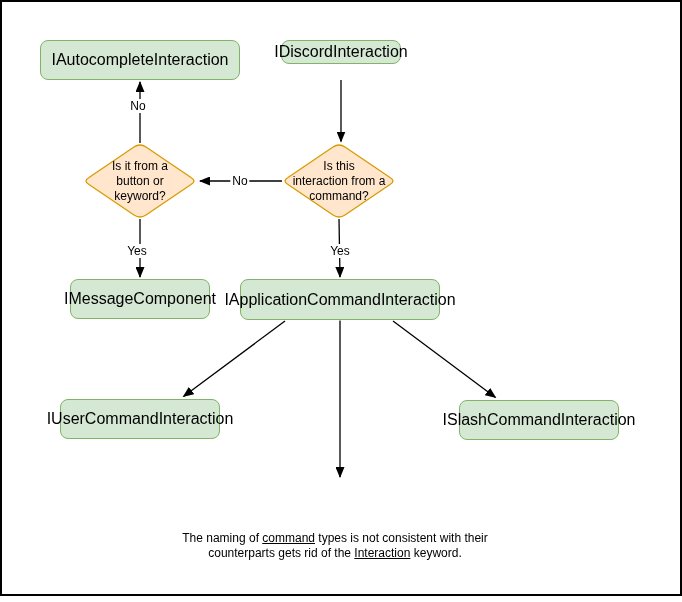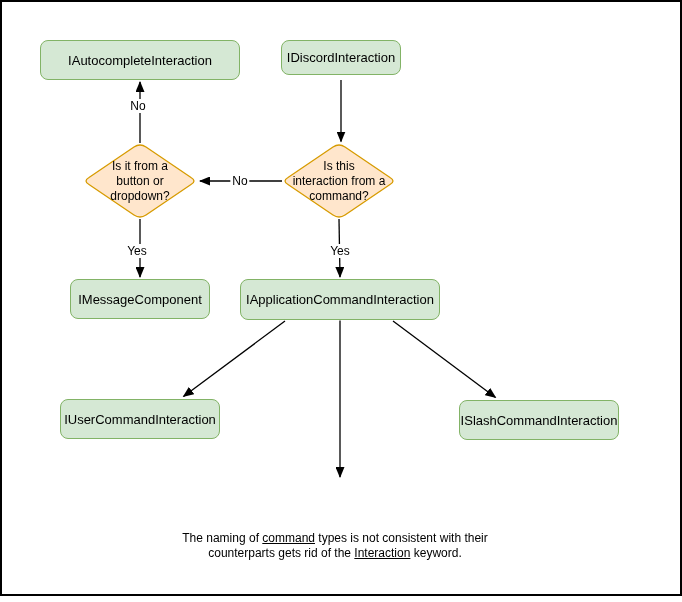--- a/index.html
+++ b/index.html
@@ -16,25 +16,25 @@
     width:678px; height:592px;
     border:2px solid #000000;
   }
   svg.wires { position:absolute; left:0; top:0; }
   .node {
     position:absolute;
     background:#d5e8d4;
     border:1px solid #82b366;
     border-radius:8px;
     display:flex; align-items:center; justify-content:center;
-    font-size:13px; text-align:center;
+    font-size:16px; text-align:center;
     box-sizing:border-box;
   }
   .n-autocomplete       { left:40px;  top:40px;  width:200px; height:40px; }
-  .n-discord            { left:281px; top:40px;  width:120px; height:35px; }
+  .n-discord            { left:281px; top:40px;  width:120px; height:24px; }
   .n-message-component  { left:70px;  top:279px; width:140px; height:40px; }
   .n-application-command{ left:240px; top:279px; width:200px; height:41px; }
   .n-user-command       { left:60px;  top:399px; width:160px; height:40px; }
   .n-slash-command      { left:459px; top:400px; width:160px; height:40px; }
   .n-message-command    { left:241px; top:479px; width:200px; height:40px; }
   .decision-label {
     position:absolute;
     display:flex; align-items:center; justify-content:center;
     text-align:center; white-space:pre-line;
     font-size:12px; line-height:15px;
@@ -103,21 +103,21 @@
   </div>
   <div class="node n-user-command">
     <span>IUserCommandInteraction</span>
   </div>
   <div class="node n-slash-command">
     <span>ISlashCommandInteraction</span>
   </div>
 
   <div class="decision-label d-left">Is it from a
 button or
-dropdown?</div>
+keyword?</div>
   <div class="decision-label d-right">Is this
 interaction from a
 command?</div>
 
   <div class="edge-label el-no-top">No</div>
   <div class="edge-label el-no-mid">No</div>
   <div class="edge-label el-yes-left">Yes</div>
   <div class="edge-label el-yes-right">Yes</div>
 
   <div class="note">

